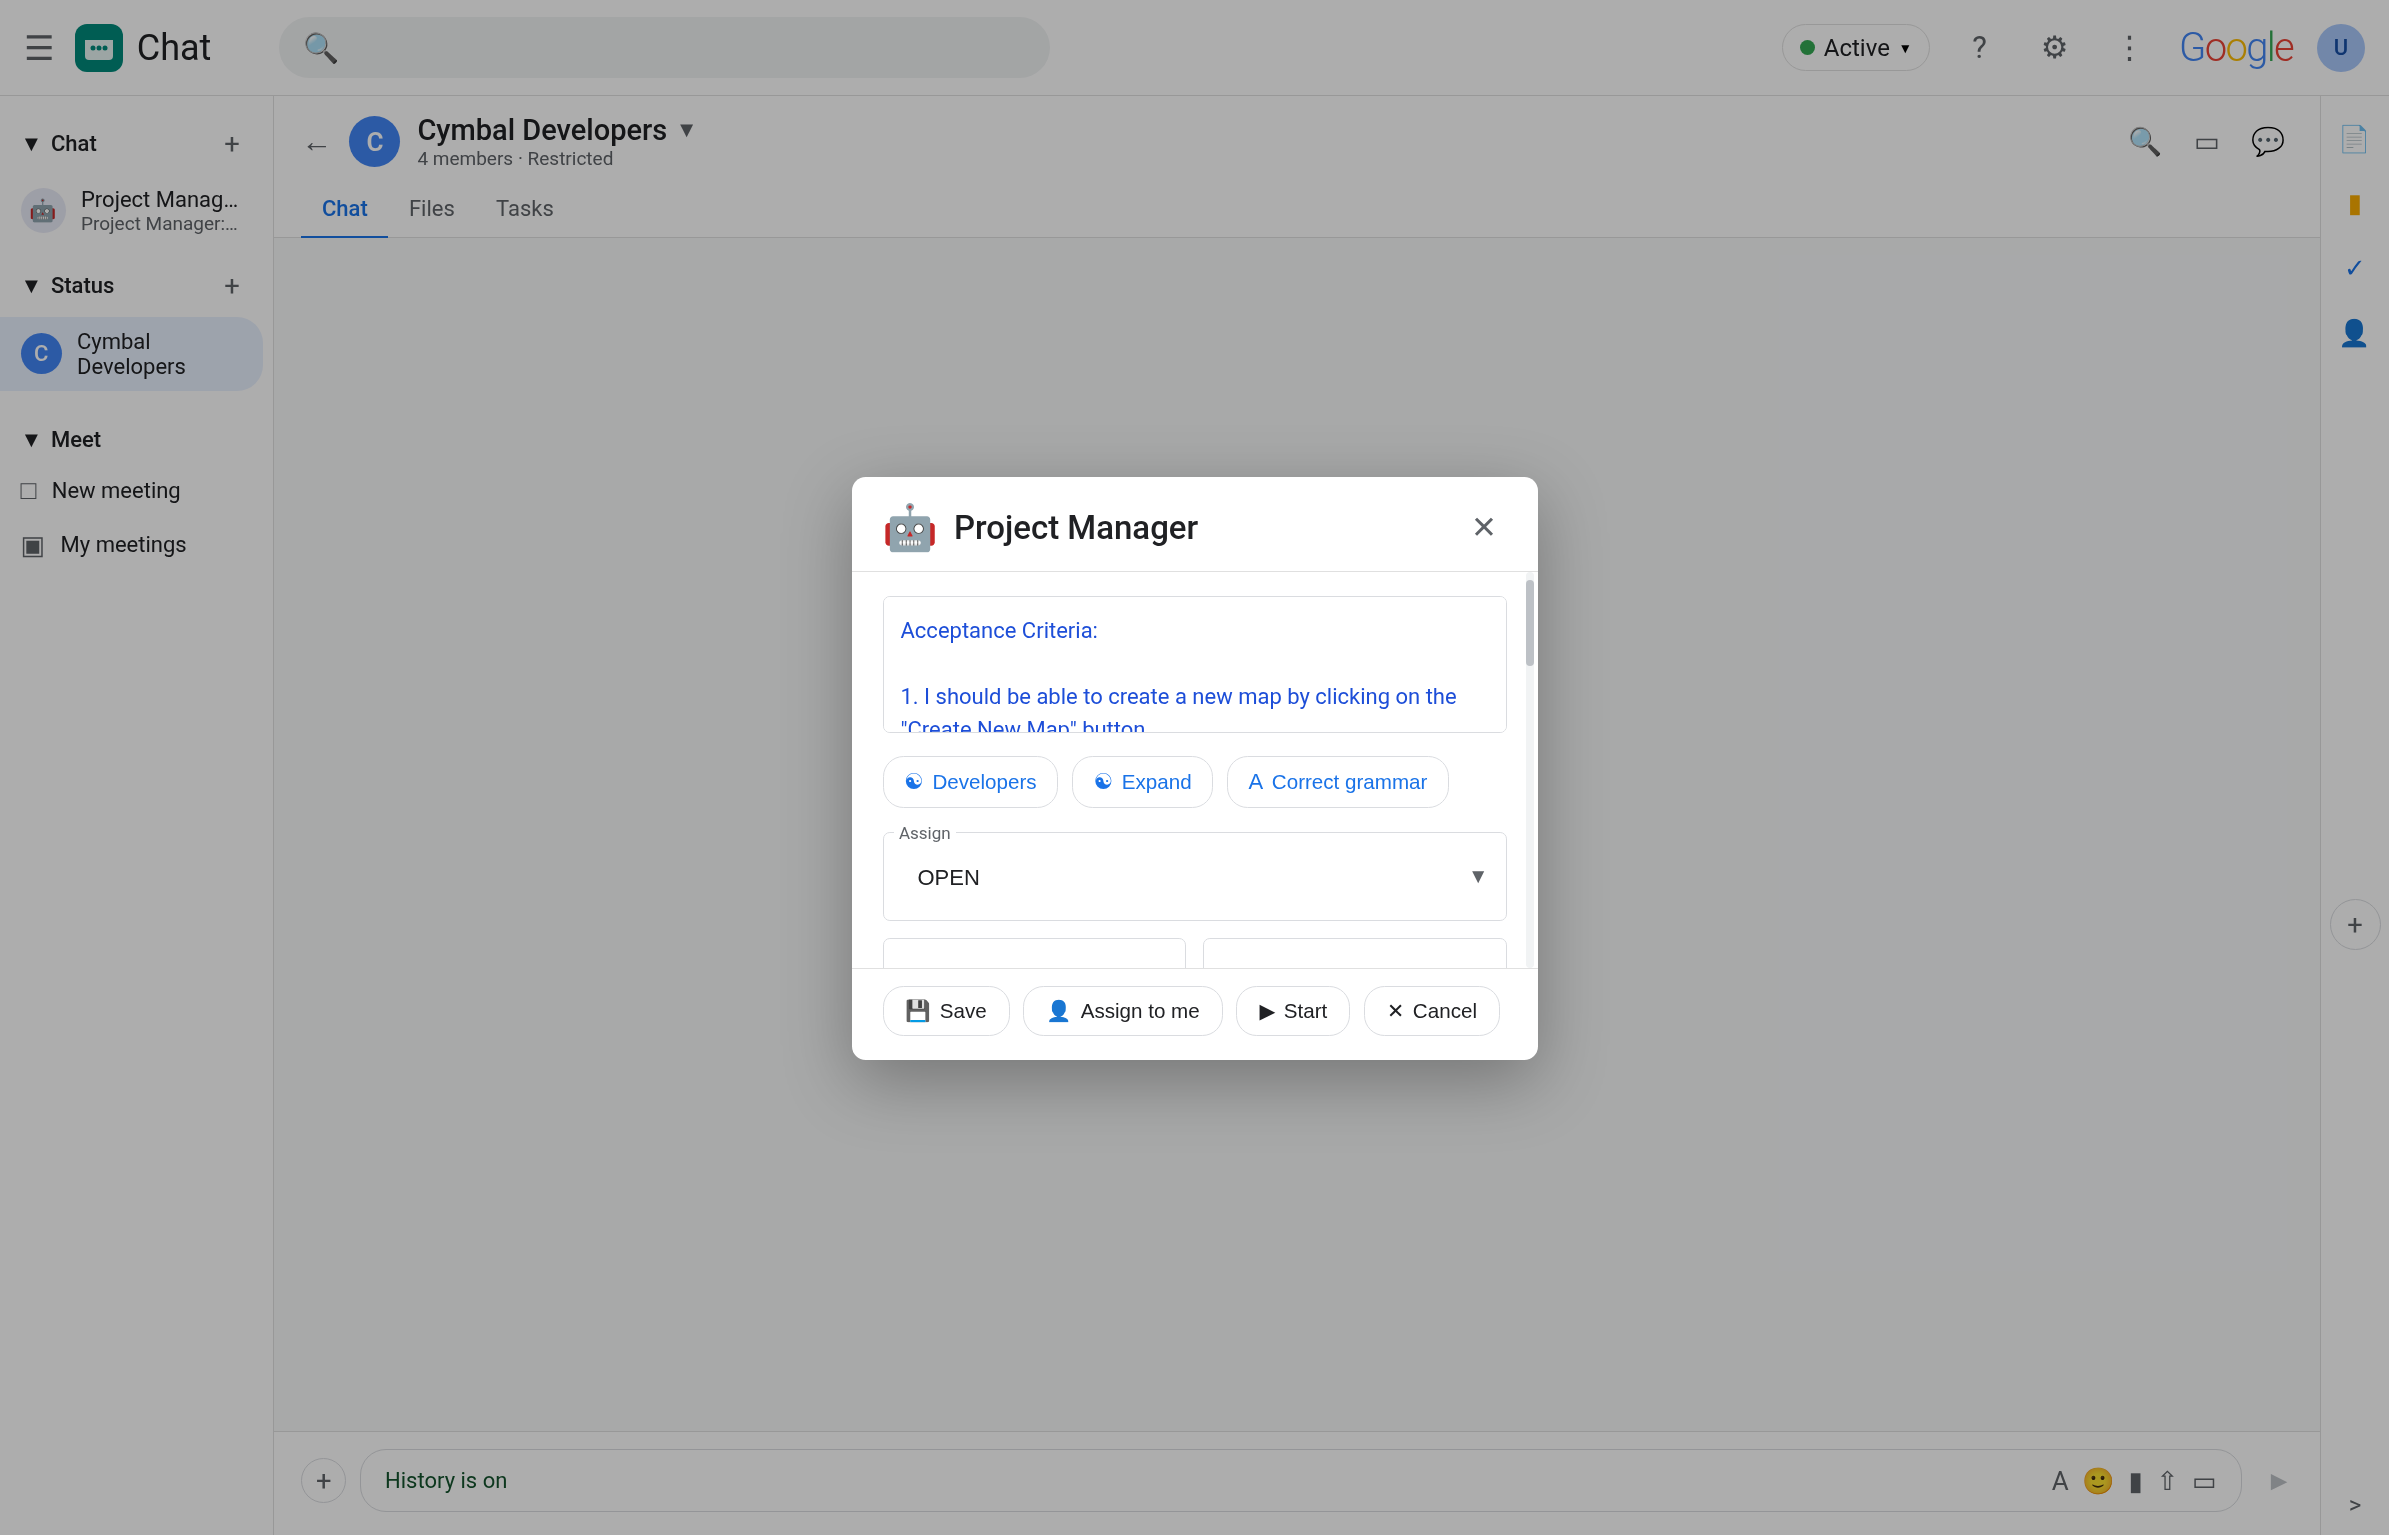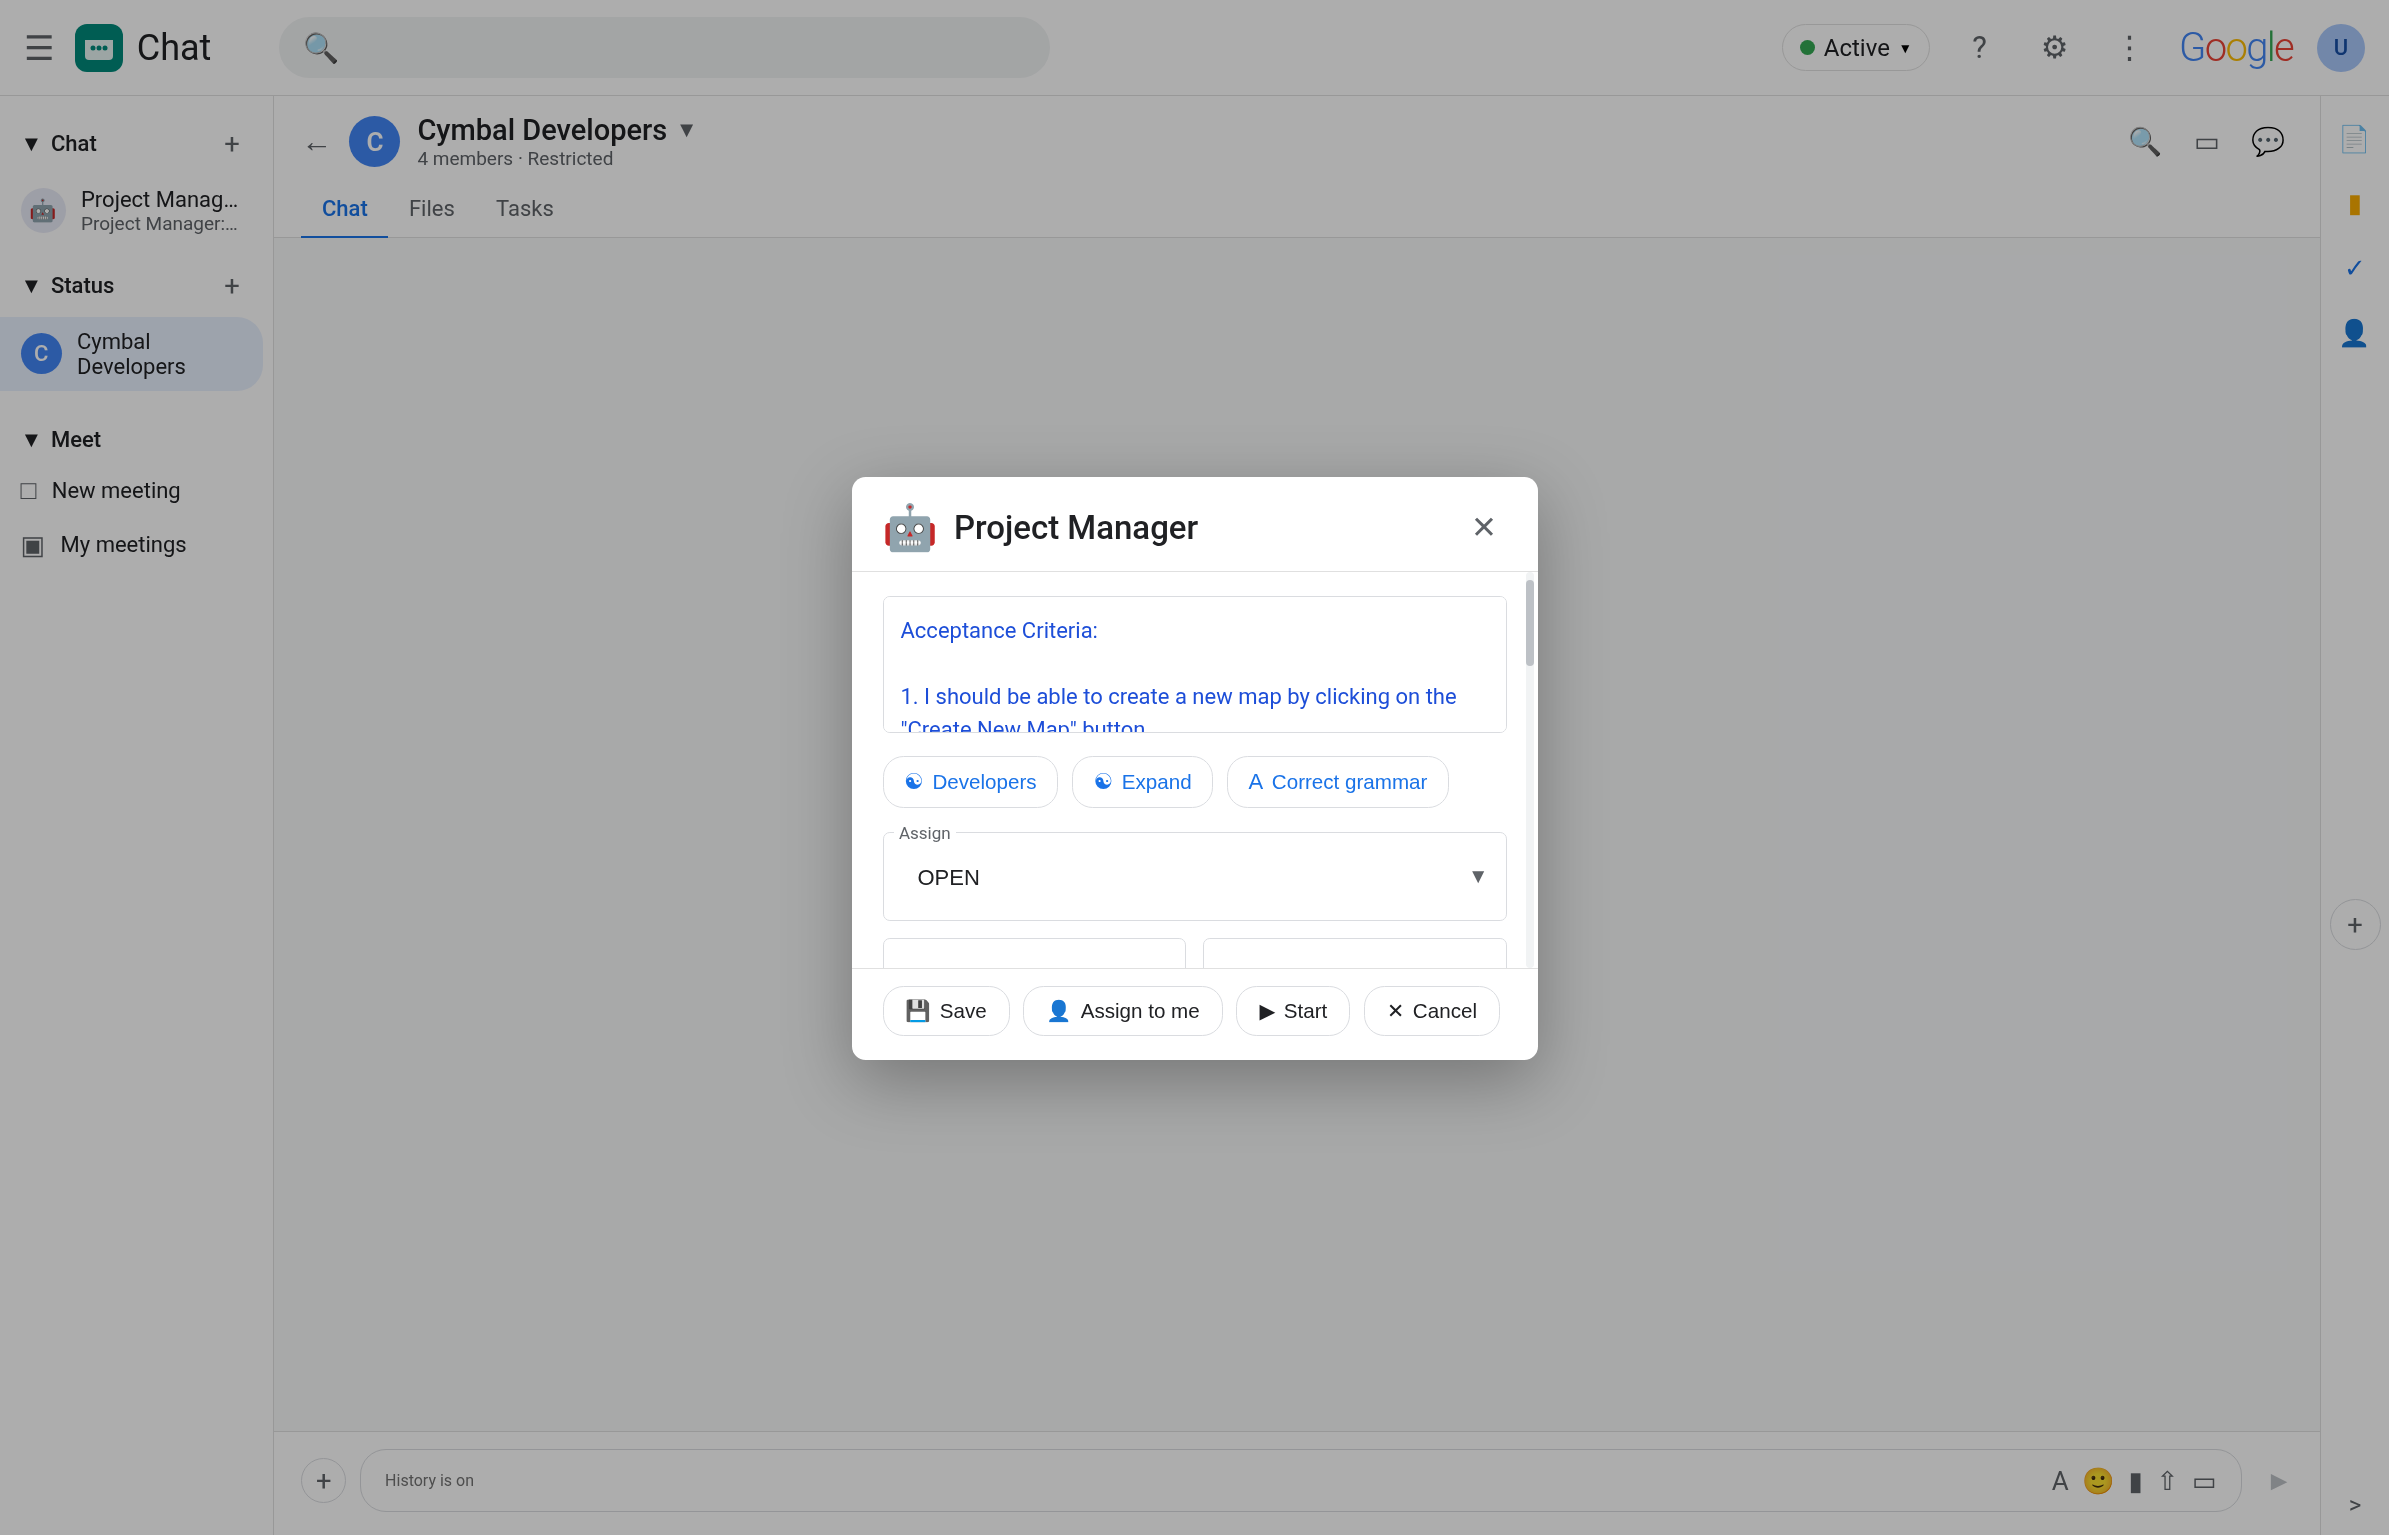--- a/index.html
+++ b/index.html
@@ -343,22 +343,22 @@
       flex: 1;
       background: #fff;
       border: 0.9px solid #dadce0;
       border-radius: 26px;
       padding: 15.4px 24px;
       display: flex;
       align-items: center;
       justify-content: space-between;
     }
     .chat-input-placeholder {
-      font-size: 16px;
-      color: #737373;
+      font-size: 22px;
+      color: #14532d;
     }
     .chat-input-icons {
       display: flex;
       gap: 13.7px;
       align-items: center;
     }
     .chat-input-icon {
       font-size: 26px;
       color: #5f6368;
       cursor: pointer;

